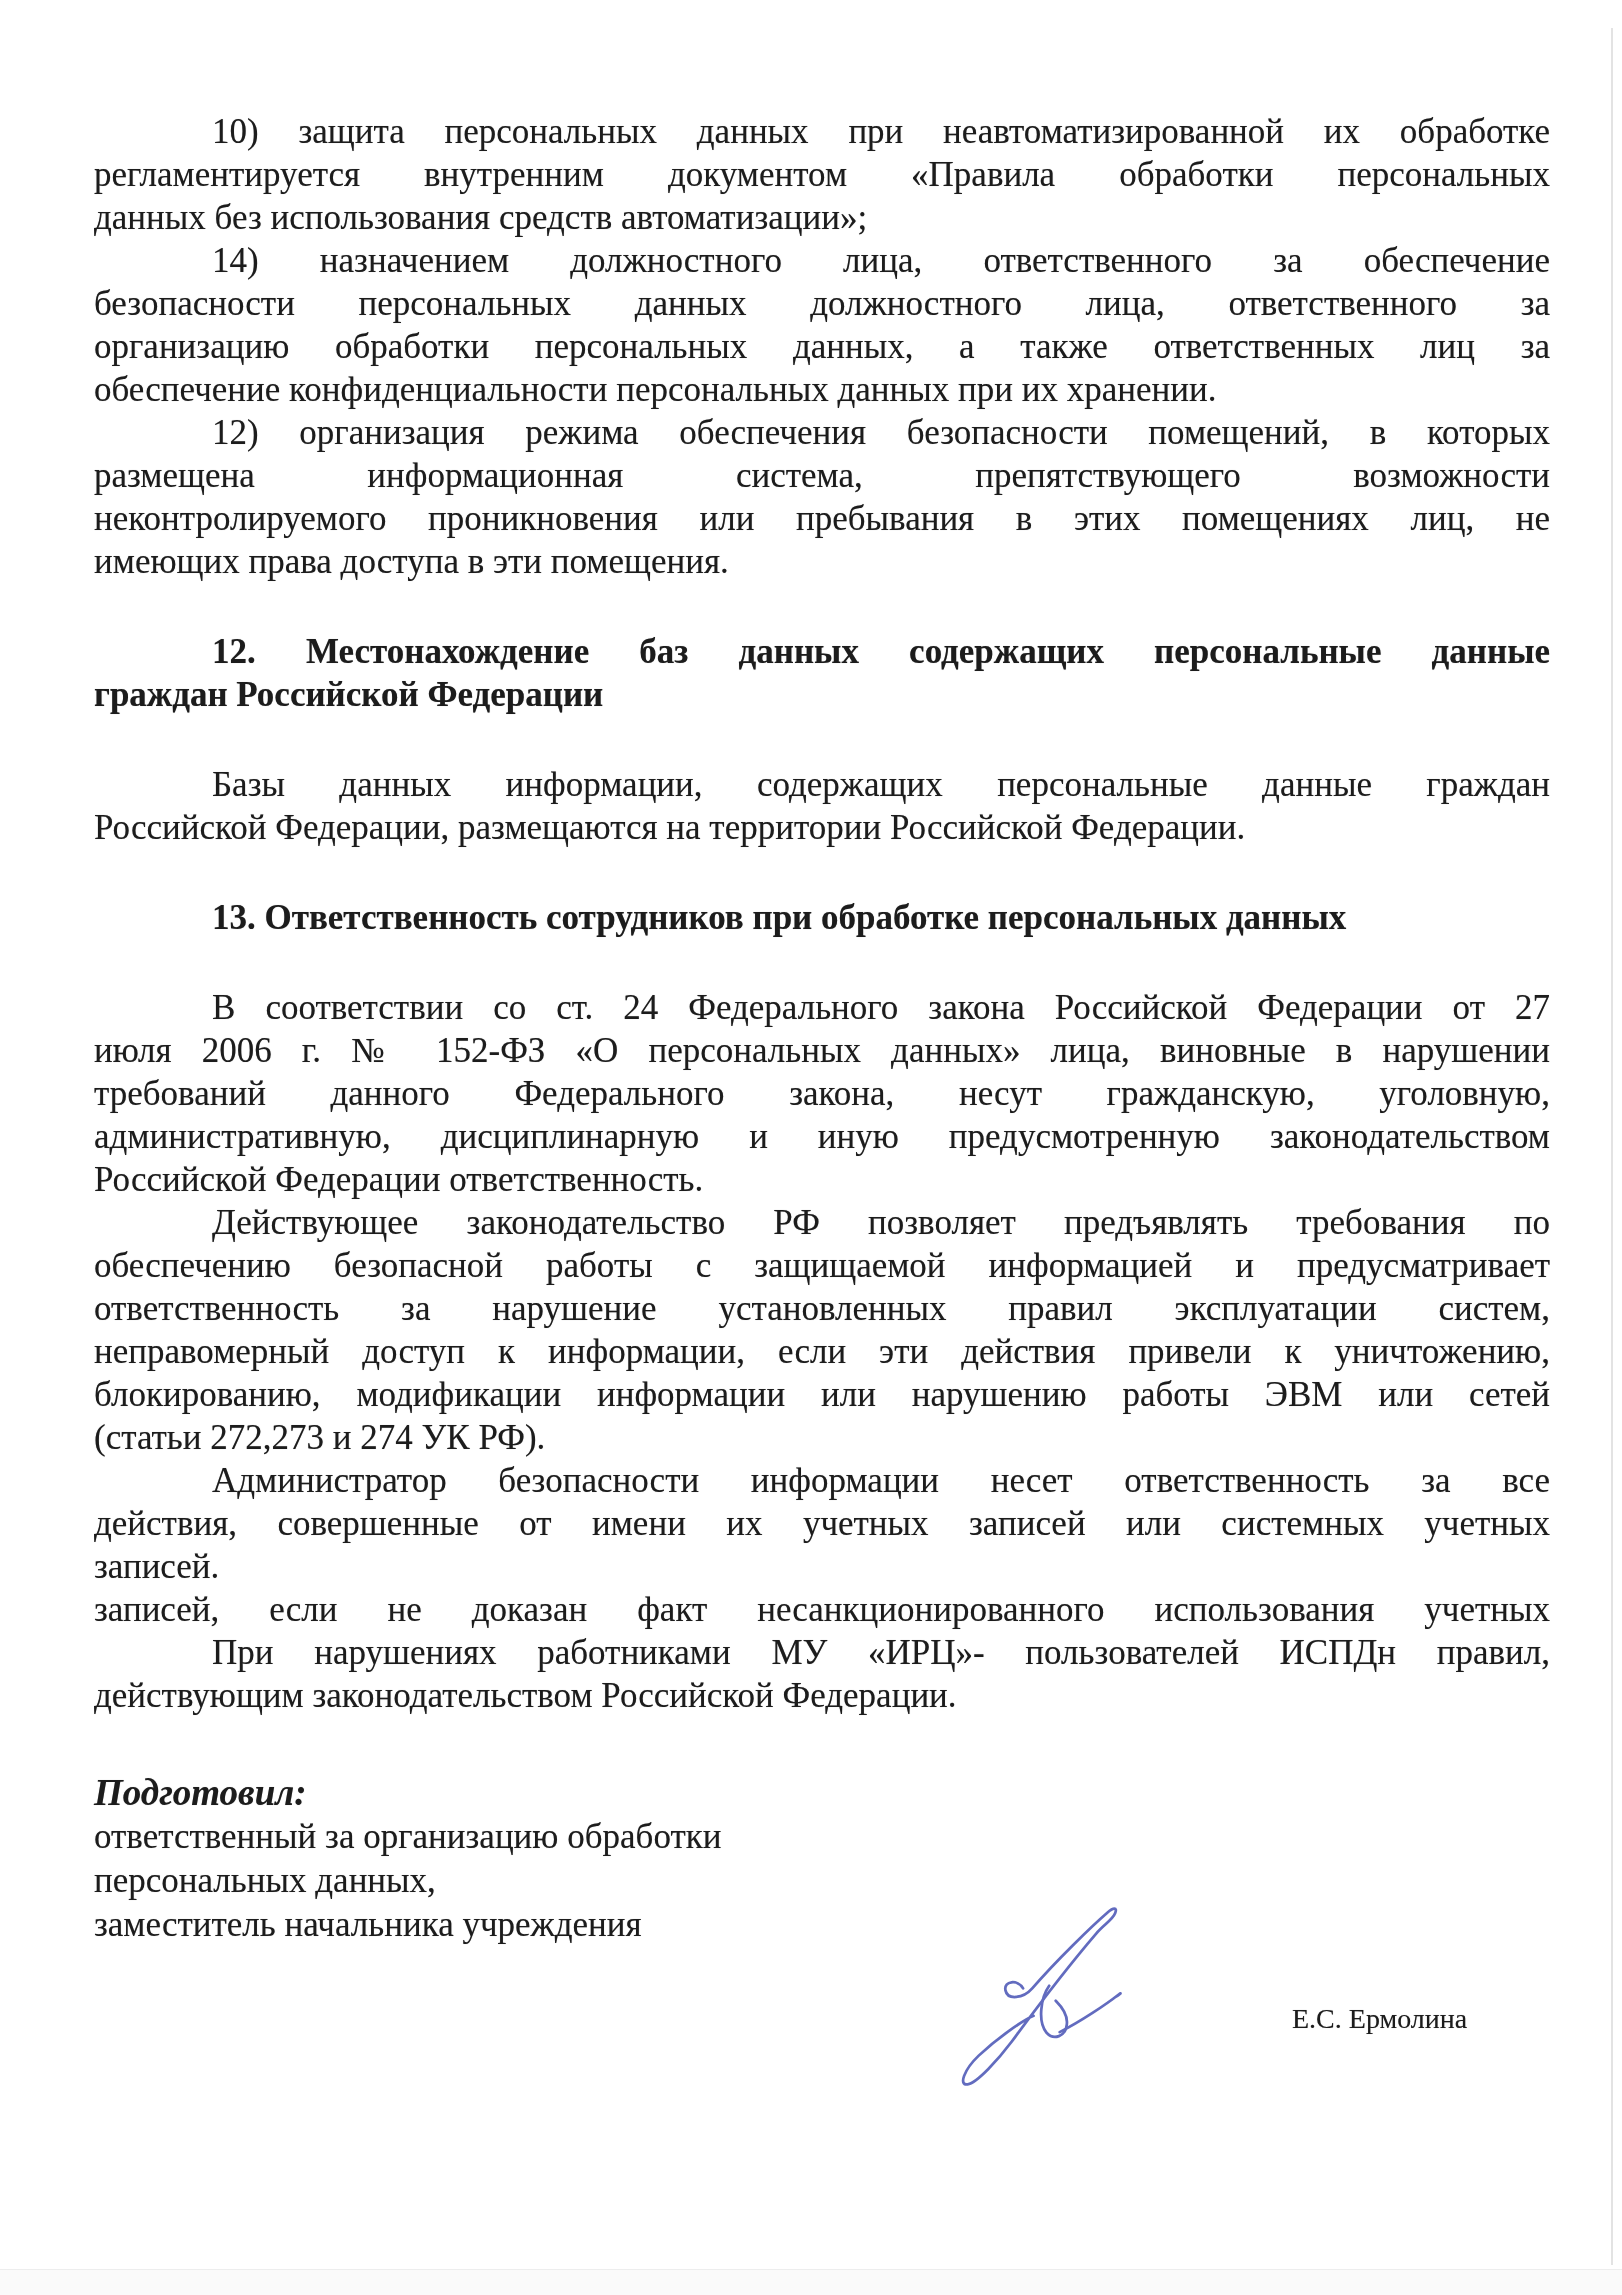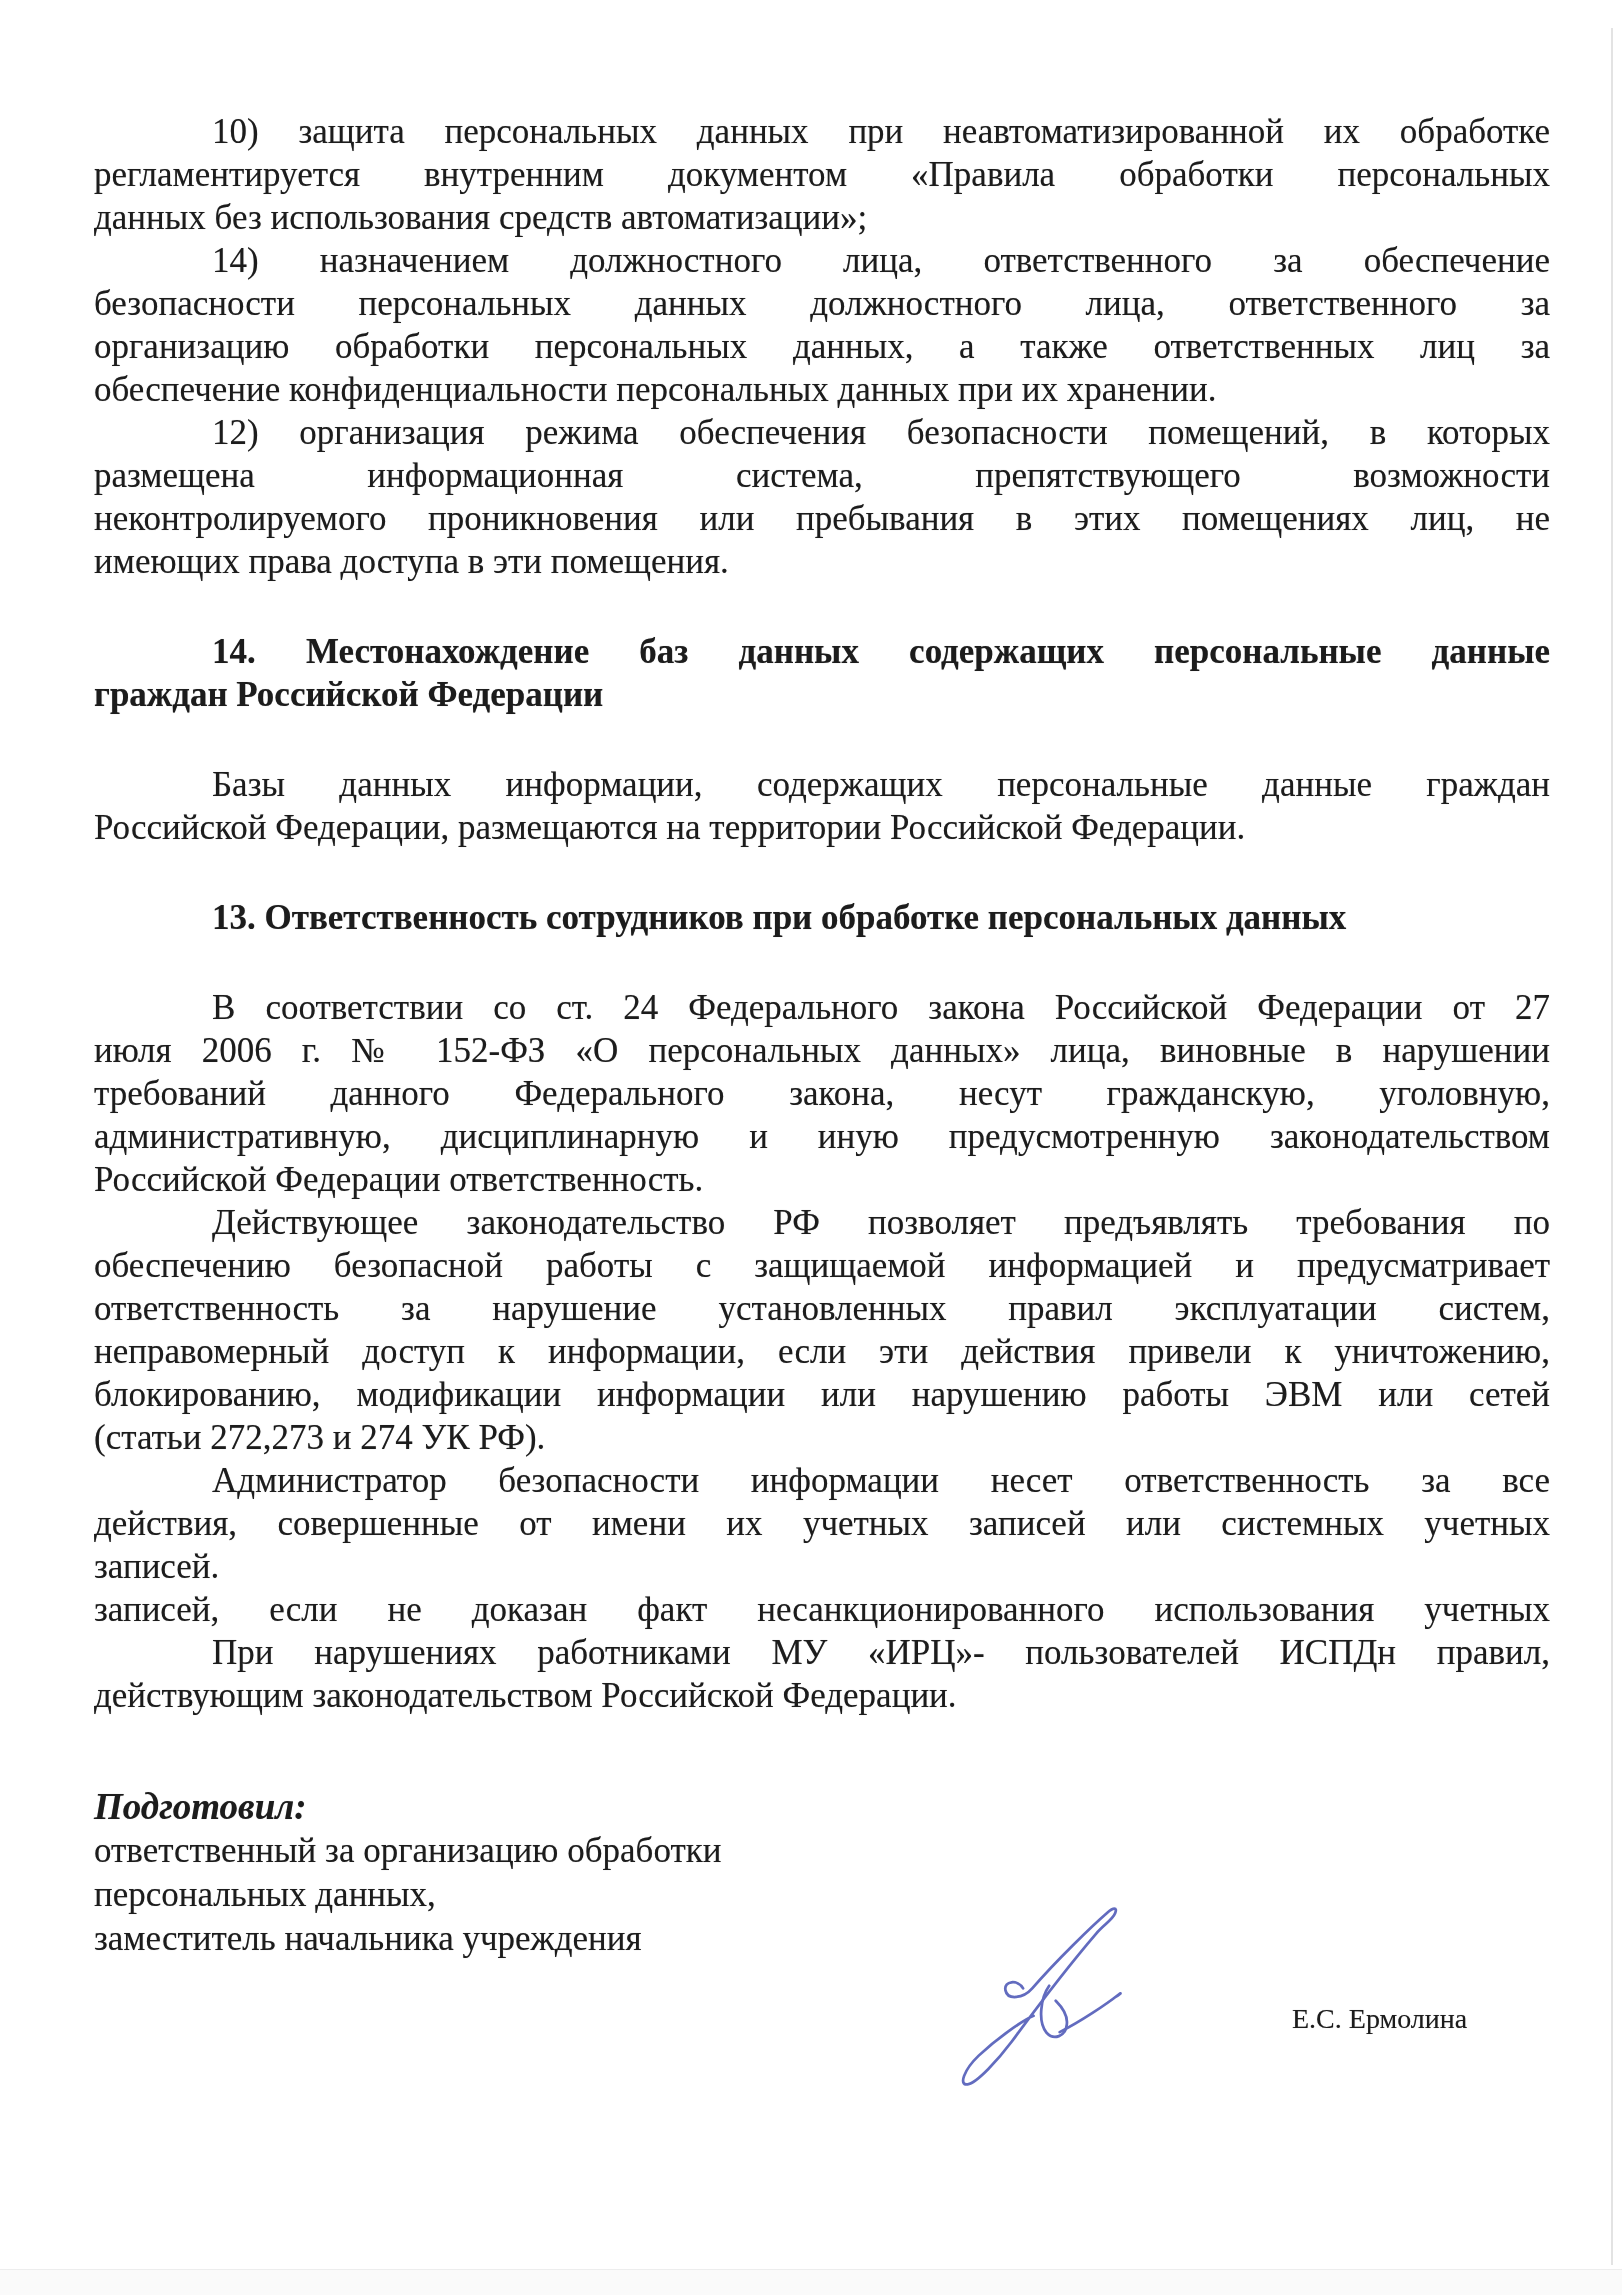--- a/index.html
+++ b/index.html
@@ -30,21 +30,21 @@
     text-align: justify;
     text-align-last: justify;
   }
   .last {
     text-align: left;
     text-align-last: left;
   }
   .ind { text-indent: 118px; }
   .bold { font-weight: bold; }
   .sig-block {
-    margin-top: 68px;
+    margin-top: 54px;
   }
   .sig-ln {
     height: 44px;
     line-height: 44px;
     font-size: 35px;
     text-shadow: 0 0 0.7px rgba(25,25,25,0.45);
   }
   .sig-label {
     font-weight: bold;
     font-style: italic;
@@ -105,21 +105,21 @@
     </div>
 
     <div class="block">
       <div class="ln ind">12) организация режима обеспечения безопасности помещений, в которых</div>
       <div class="ln">размещена информационная система, препятствующего возможности</div>
       <div class="ln">неконтролируемого проникновения или пребывания в этих помещениях лиц, не</div>
       <div class="ln last">имеющих права доступа в эти помещения.</div>
     </div>
 
     <div class="block gap">
-      <div class="ln ind bold">14. Местонахождение баз данных содержащих персональные данные</div>
+      <div class="ln ind bold">12. Местонахождение баз данных содержащих персональные данные</div>
       <div class="ln last bold">граждан Российской Федерации</div>
     </div>
 
     <div class="block gap">
       <div class="ln ind">Базы данных информации, содержащих персональные данные граждан</div>
       <div class="ln last">Российской Федерации, размещаются на территории Российской Федерации.</div>
     </div>
 
     <div class="block gap">
       <div class="ln last ind bold">13. Ответственность сотрудников при обработке персональных данных</div>

